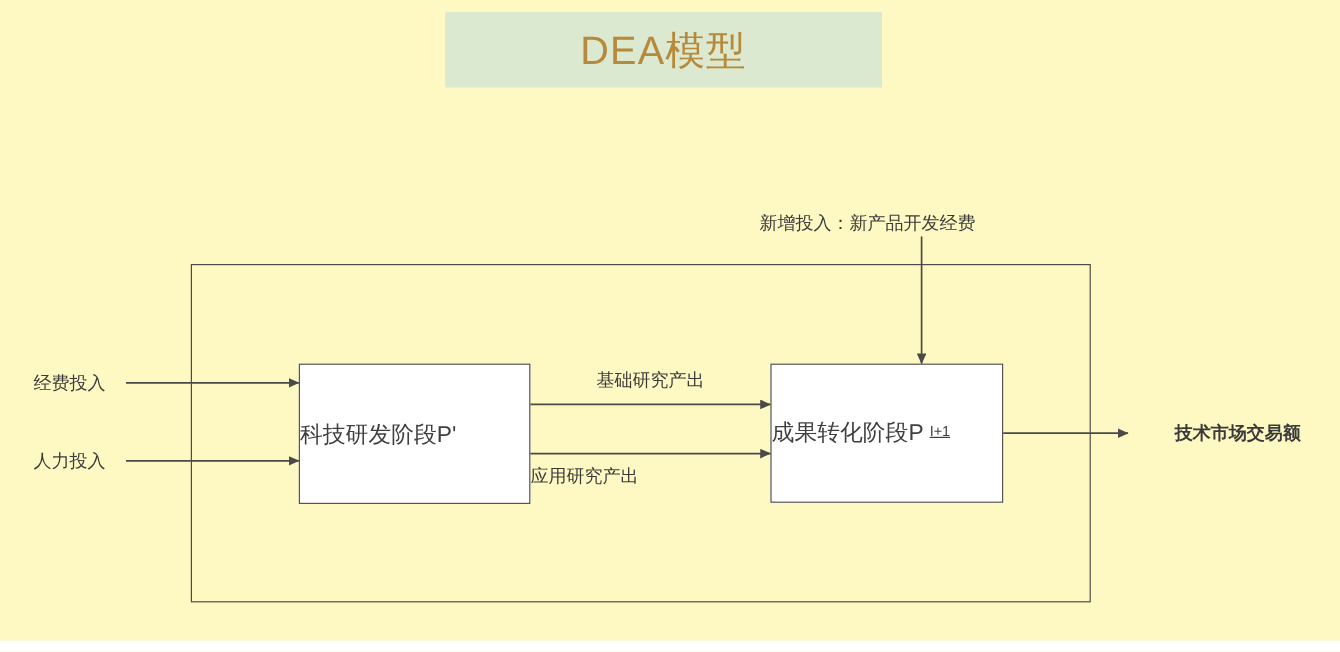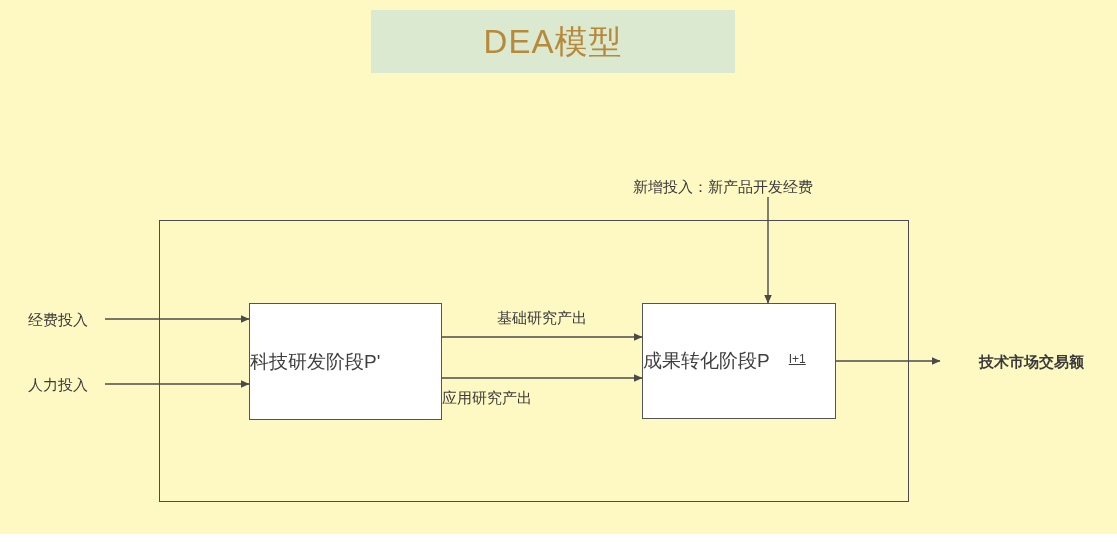--- a/index.html
+++ b/index.html
@@ -25,21 +25,21 @@
     position:absolute;left:159px;top:220px;width:750px;height:282px;
     border:1.5px solid #4c4c4c;background:transparent;box-sizing:border-box;
   }
   .stage-box{
     position:absolute;background:#ffffff;border:1.5px solid #545454;box-sizing:border-box;
     display:flex;align-items:center;justify-content:flex-start;
     color:#3f3f3f;font-size:19px;
   }
   .stage1{left:249px;top:303px;width:193px;height:117px;}
   .stage2{left:642px;top:303px;width:194px;height:116px;}
-  .stage2 sup{font-size:12px;position:relative;top:-2px;margin-left:19px;text-decoration:underline;}
+  .stage2 sup{font-size:12px;position:relative;top:-2px;margin-left:5px;text-decoration:underline;}
   .lbl{
     position:absolute;color:var(--text);font-size:15px;line-height:17px;white-space:nowrap;
   }
   .lbl-human{left:28px;top:311px;}
   .lbl-fund{left:28px;top:376px;}
   .lbl-basic{left:442px;top:309px;width:200px;text-align:center;}
   .lbl-applied{left:442px;top:389px;width:200px;}
   .lbl-newinput{left:633px;top:178px;}
   .lbl-output{left:979px;top:353px;font-weight:bold;}
   svg.connectors{

